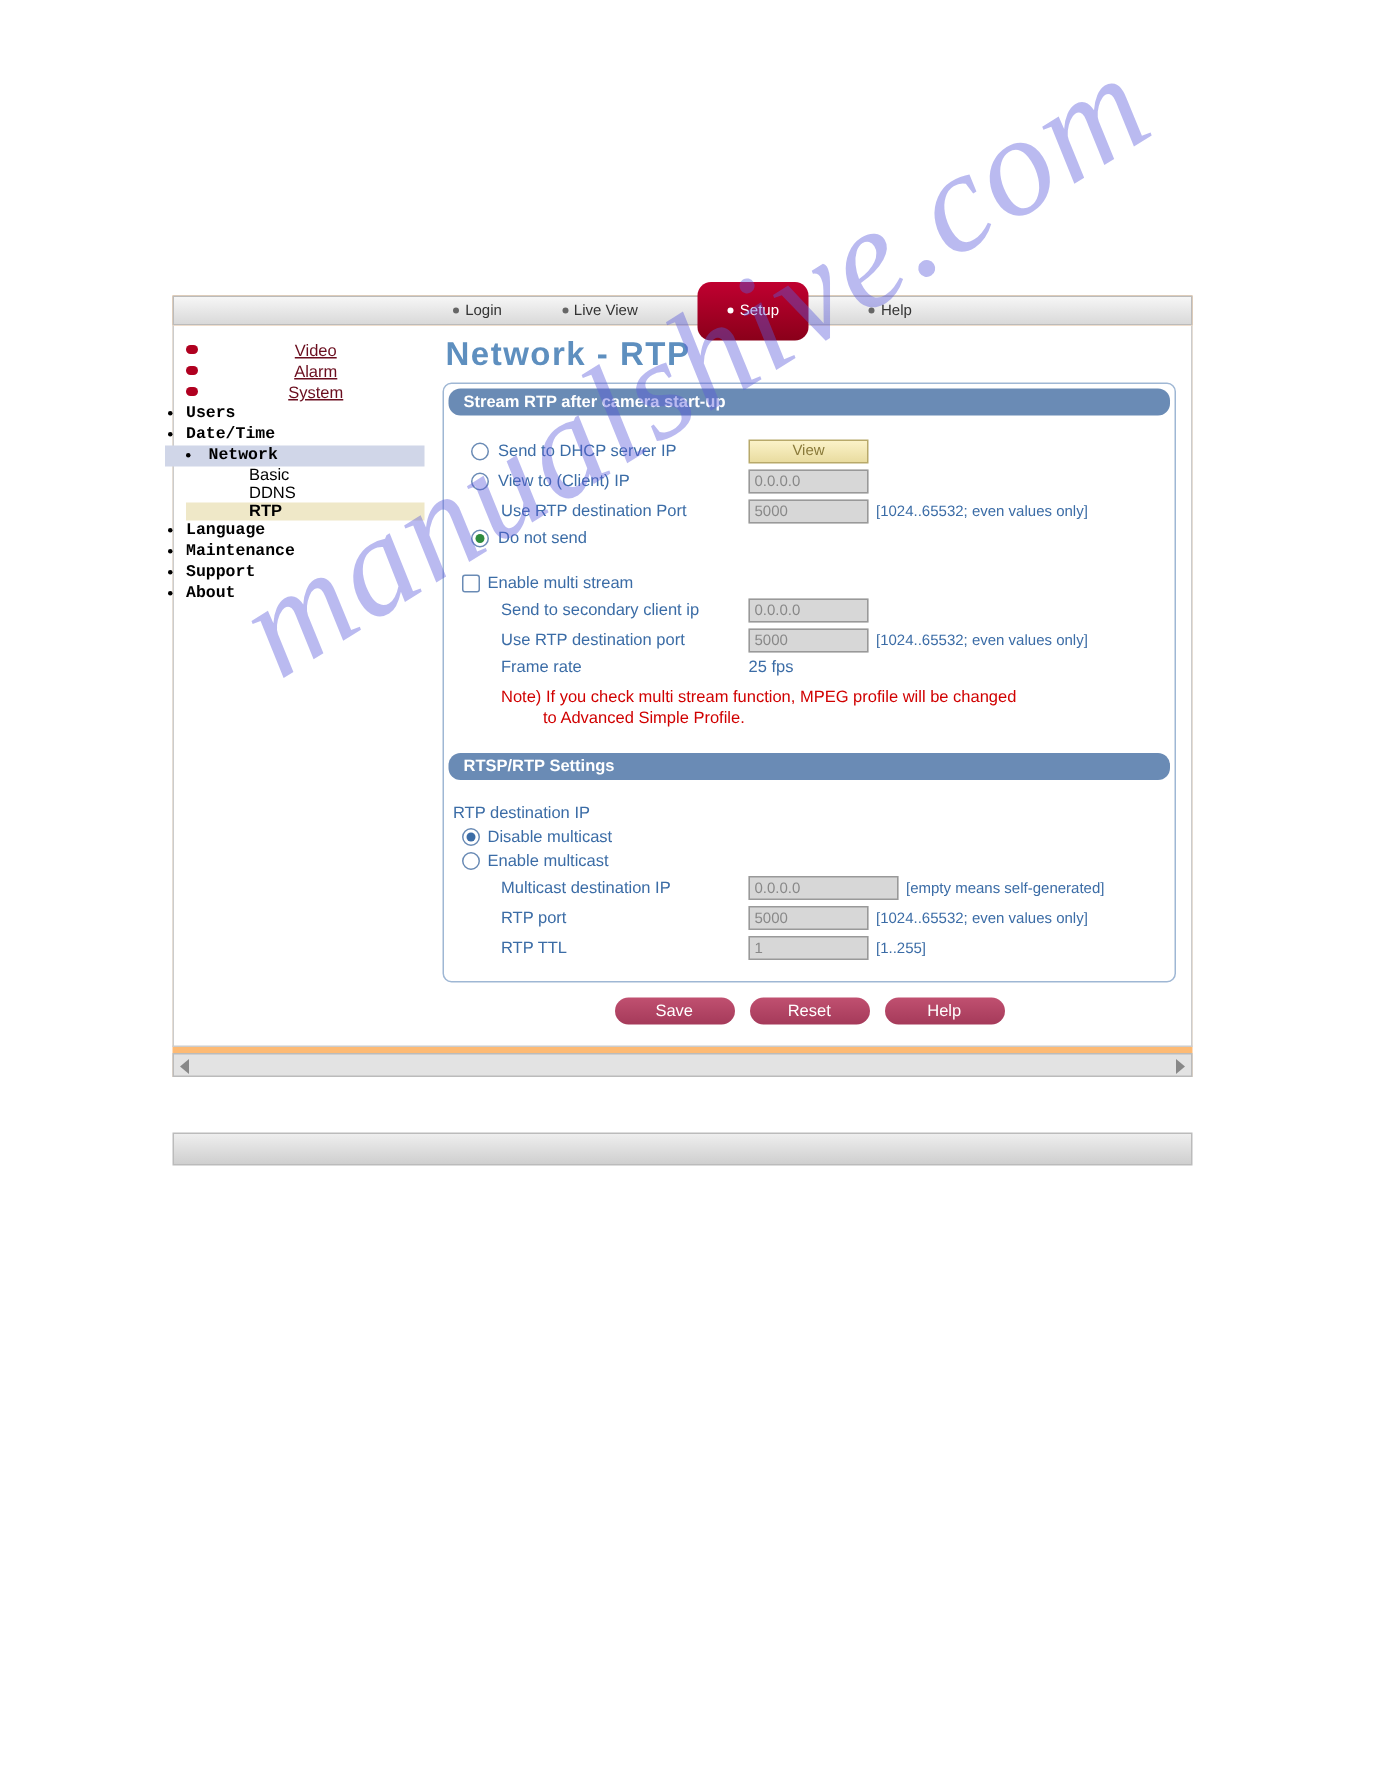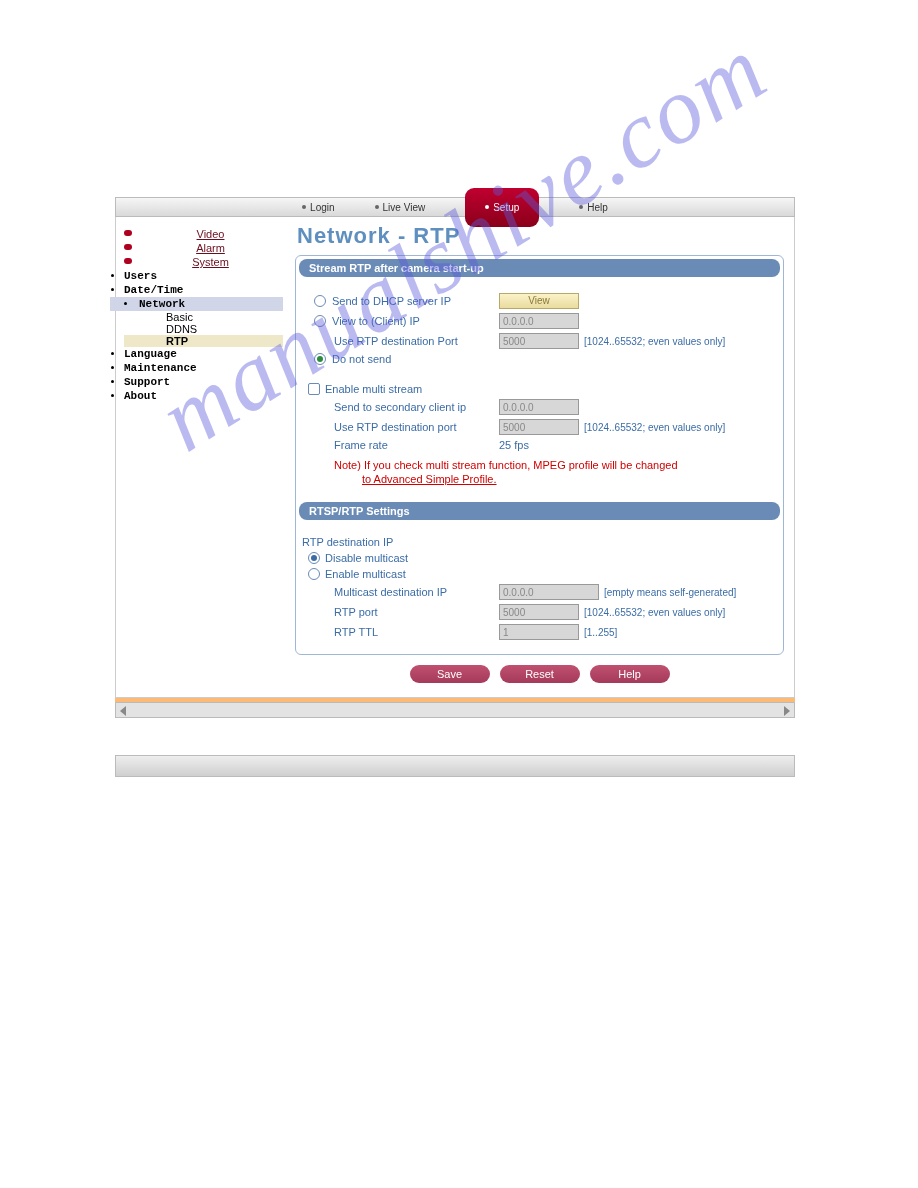--- a/index.html
+++ b/index.html
@@ -146,21 +146,21 @@
     background: #d7d7d7;
     border: 1px solid #999;
     width: 80px;
     height: 16px;
     font-size: 10px;
     padding: 0 3px;
     color: #888;
   }
   .row .hint { color: #3b6ca6; font-size: 10px; }
   .note { color: #d00000; font-size: 11px; padding: 4px 0 2px 20px; }
-  .note2 { color: #d00000; font-size: 11px; padding: 0 0 4px 48px; text-decoration: underline; }
+  .note2 { color: #d00000; font-size: 11px; padding: 0 0 4px 48px; }
   .view-btn {
     width: 80px; height: 16px;
     background: linear-gradient(#fbf2c8, #e9dca0);
     border: 1px solid #b8a96a;
     color: #8a7a3a;
     font-size: 10px;
     text-align: center;
     line-height: 14px;
     cursor: pointer;
   }

